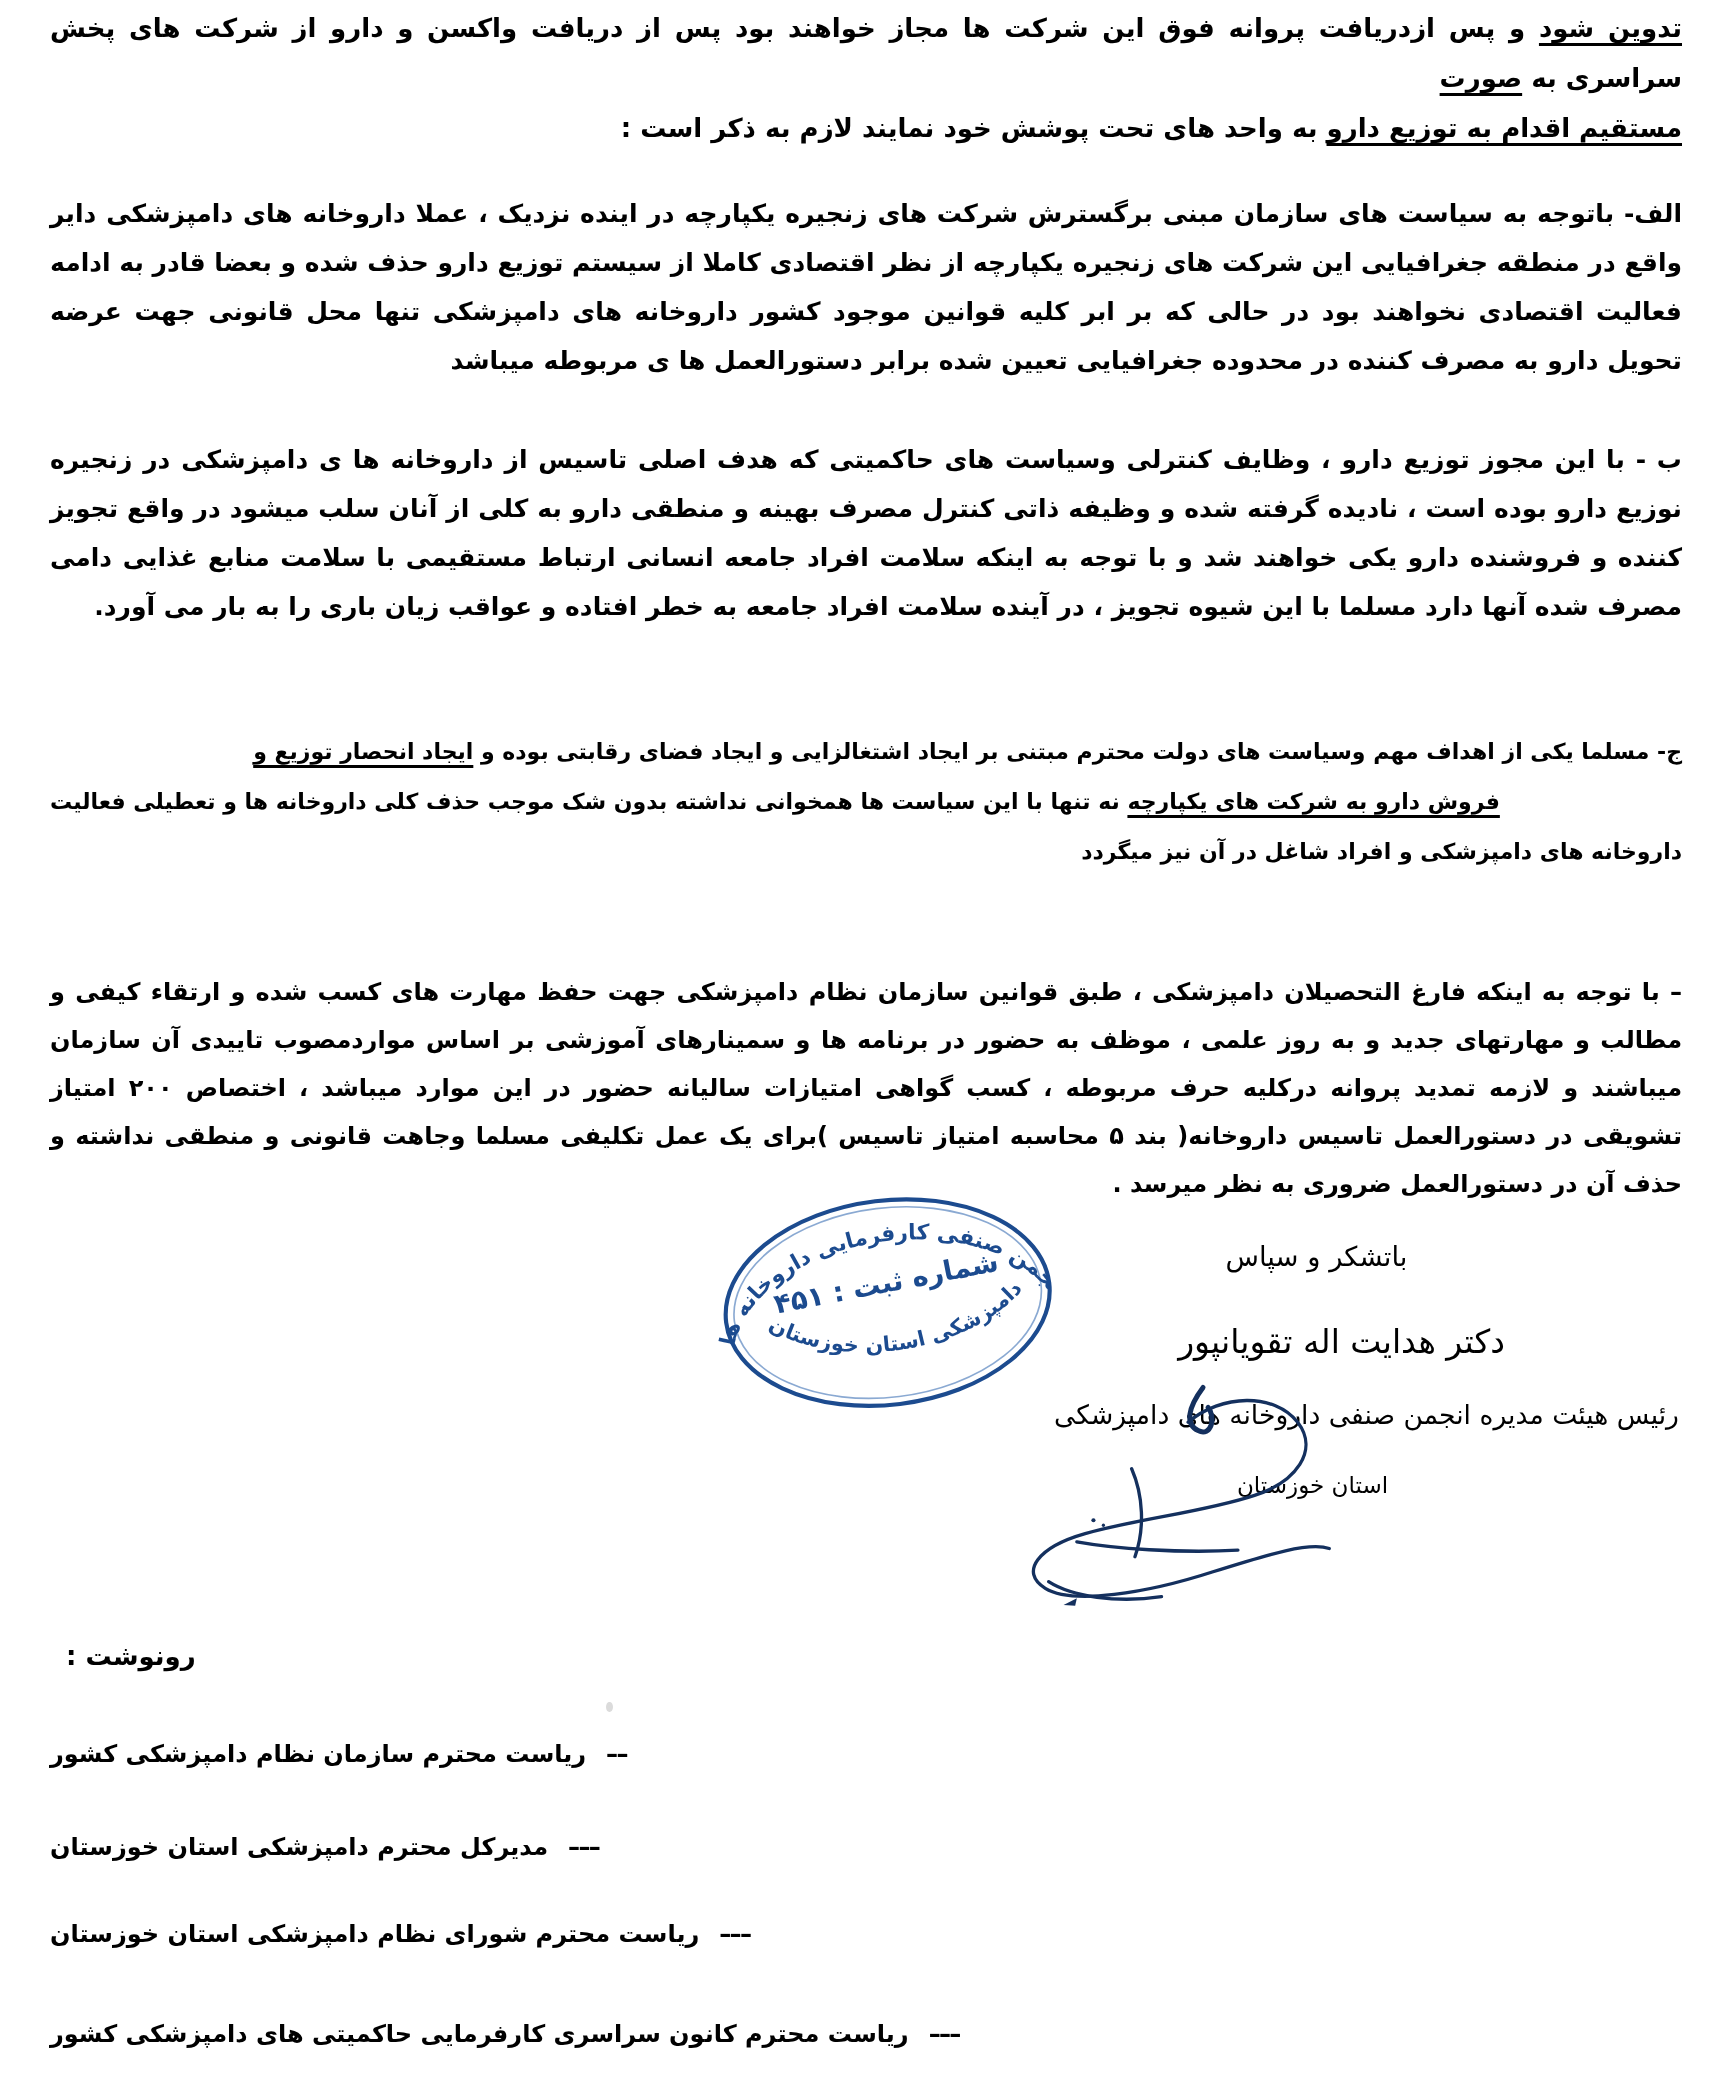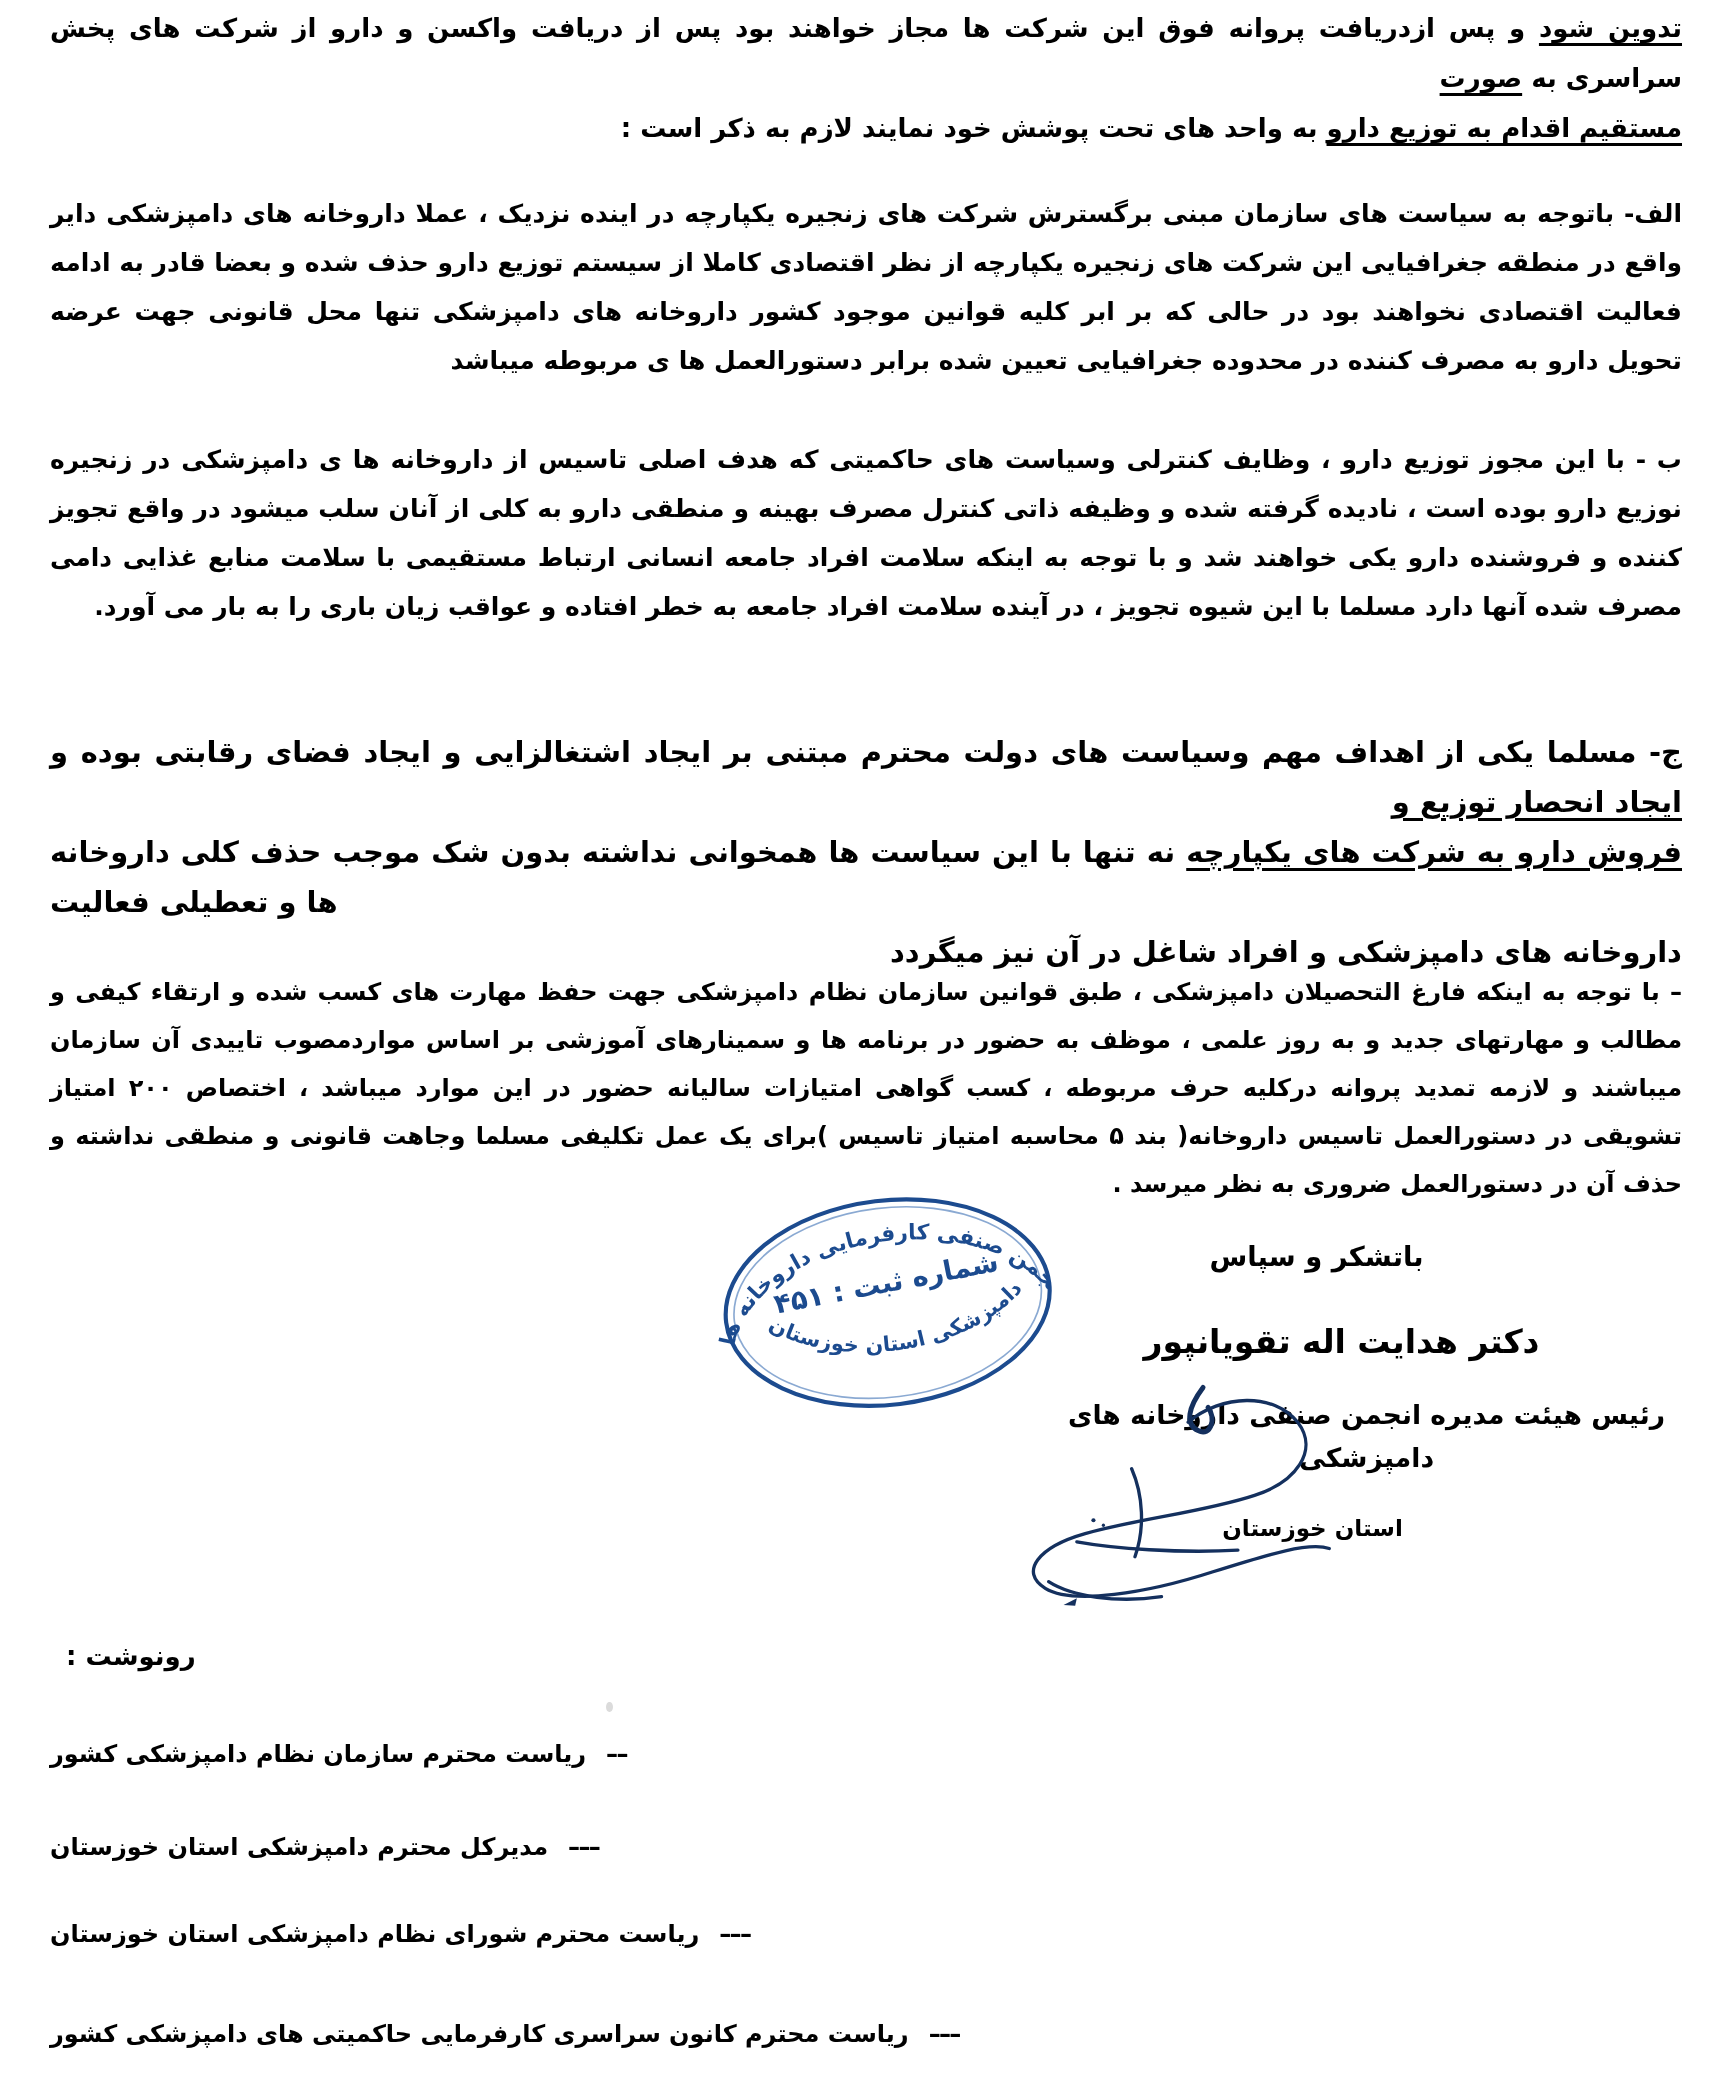--- a/index.html
+++ b/index.html
@@ -59,42 +59,42 @@
     right: 50px;
     left: 50px;
     top: 435px;
     font-size: 25px;
     line-height: 49px;
   }
   .blk-jim {
     right: 50px;
     left: 50px;
     top: 727px;
-    font-size: 29px;
+    font-size: 22px;
     line-height: 50px;
   }
   .blk-last {
     right: 50px;
     left: 50px;
     top: 968px;
     font-size: 24px;
     line-height: 48px;
   }
 
   .jim-line-2 { text-align: justify; text-align-last: left; }
   .jim-line-3 { text-align: left; }
 
   
   .sig {
     position: absolute;
     top: 1235px;
     right: 0;
     width: 731px;
     text-align: center;
-    font-weight: 700;
+    font-weight: 400;
     color: #000;
   }
   .sig .thanks {
     font-size: 27.4px;
     line-height: 43px;
     margin-bottom: 42px;
     padding-right: 100px;
   }
   .sig .name {
     font-size: 33px;

